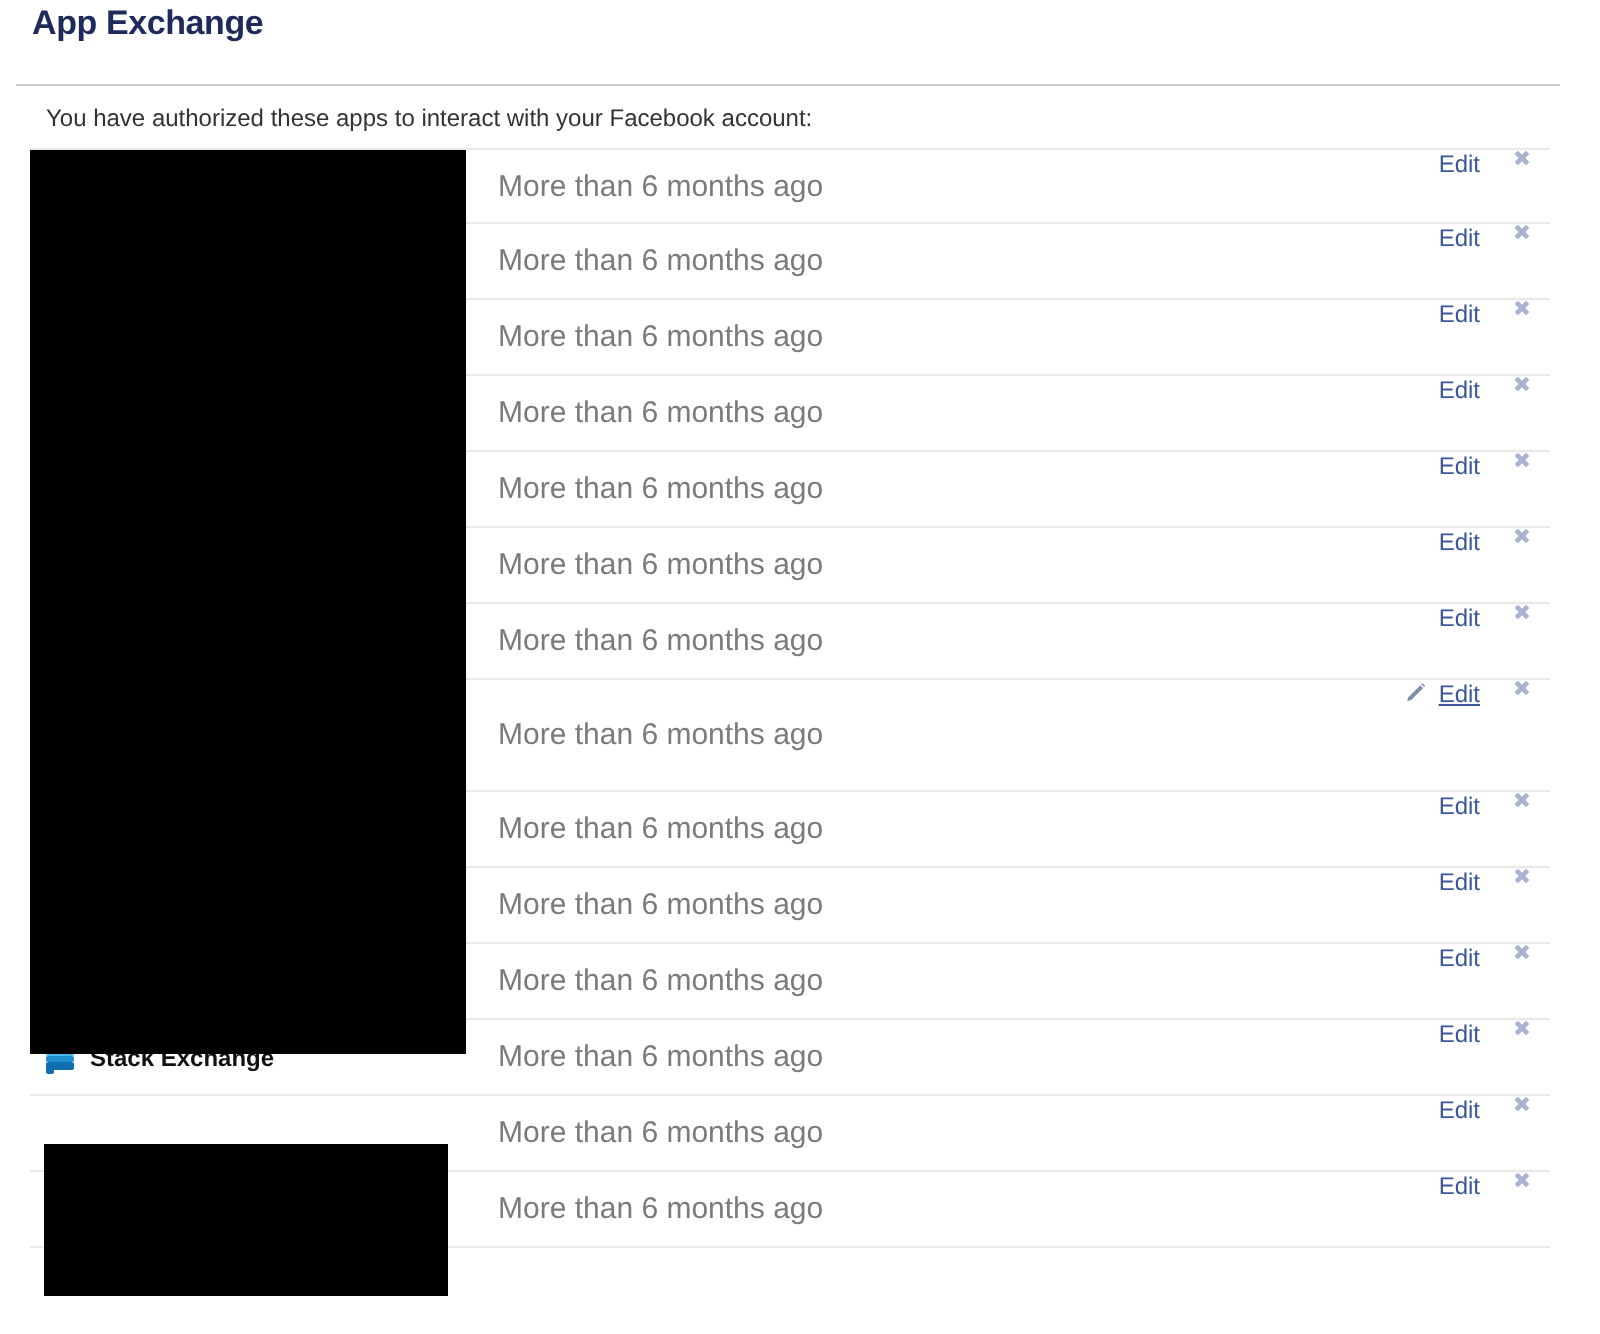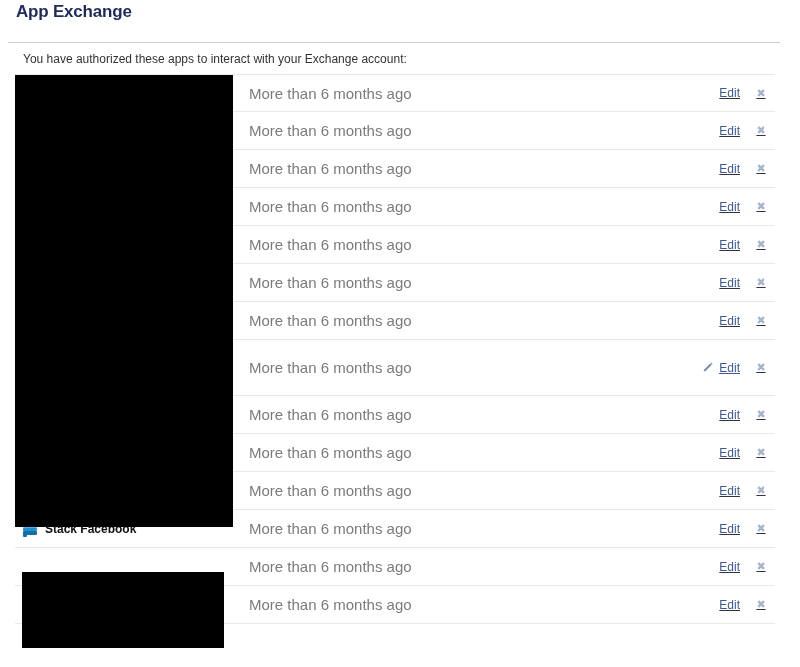--- a/index.html
+++ b/index.html
@@ -121,23 +121,21 @@
     font-size: 15px;
     color: #7b7b7b;
   }
 
   .row-actions {
     position: absolute;
     right: 0;
     top: 0;
     height: 100%;
     display: flex;
-    align-items: center;
     gap: 0;
-    text-decoration: underline;
   }
 
   .pencil-icon {
     width: 13px;
     height: 13px;
     position: relative;
     margin-right: 5px;
     display: none;
   }
   .app-row.tall .pencil-icon { display: block; }
@@ -181,21 +179,21 @@
     height: 76px;
   }
 </style>
 </head>
 <body>
 
 <div class="page-title">App Exchange</div>
 
 <div class="header-divider"></div>
 
-<div class="intro-text">You have authorized these apps to interact with your Exchange account:</div>
+<div class="intro-text">You have authorized these apps to interact with your Facebook account:</div>
 
 <div class="app-list">
     <div class="app-row">
       <div class="app-name-cell">
         <div class="app-name">
           <span></span>
         </div>
       </div>
       <div class="app-time">More than 6 months ago</div>
       <div class="row-actions">
@@ -332,21 +330,21 @@
     <div class="app-row">
       <div class="app-name-cell">
         <div class="app-name">
           <span class="se-icon">
             <i class="se-bar1"></i>
             <i class="se-bar2"></i>
             <i class="se-bar3"></i>
             <i class="se-bar4"></i>
             <i class="se-tail"></i>
           </span>
-          <span>Stack Facebook</span>
+          <span>Stack Exchange</span>
         </div>
       </div>
       <div class="app-time">More than 6 months ago</div>
       <div class="row-actions">
         <a class="edit-link">Edit</a>
         <span class="remove-icon">✖</span>
       </div>
     </div>
     <div class="app-row">
       <div class="app-name-cell">

